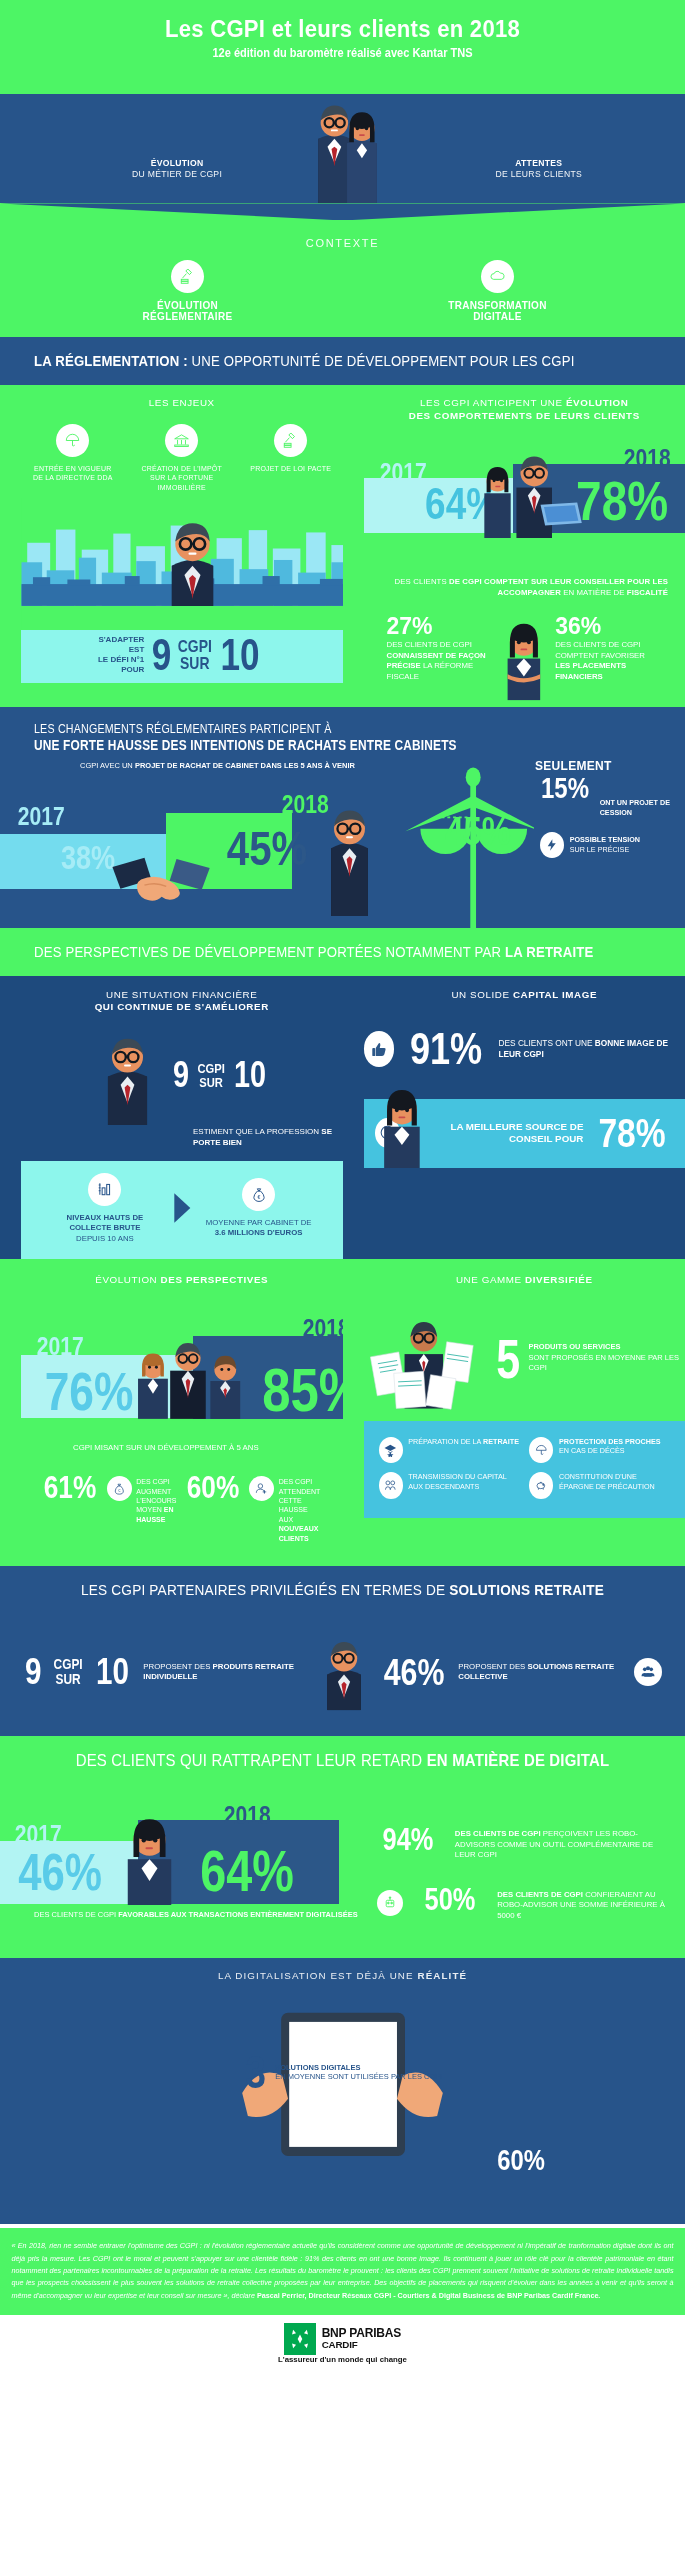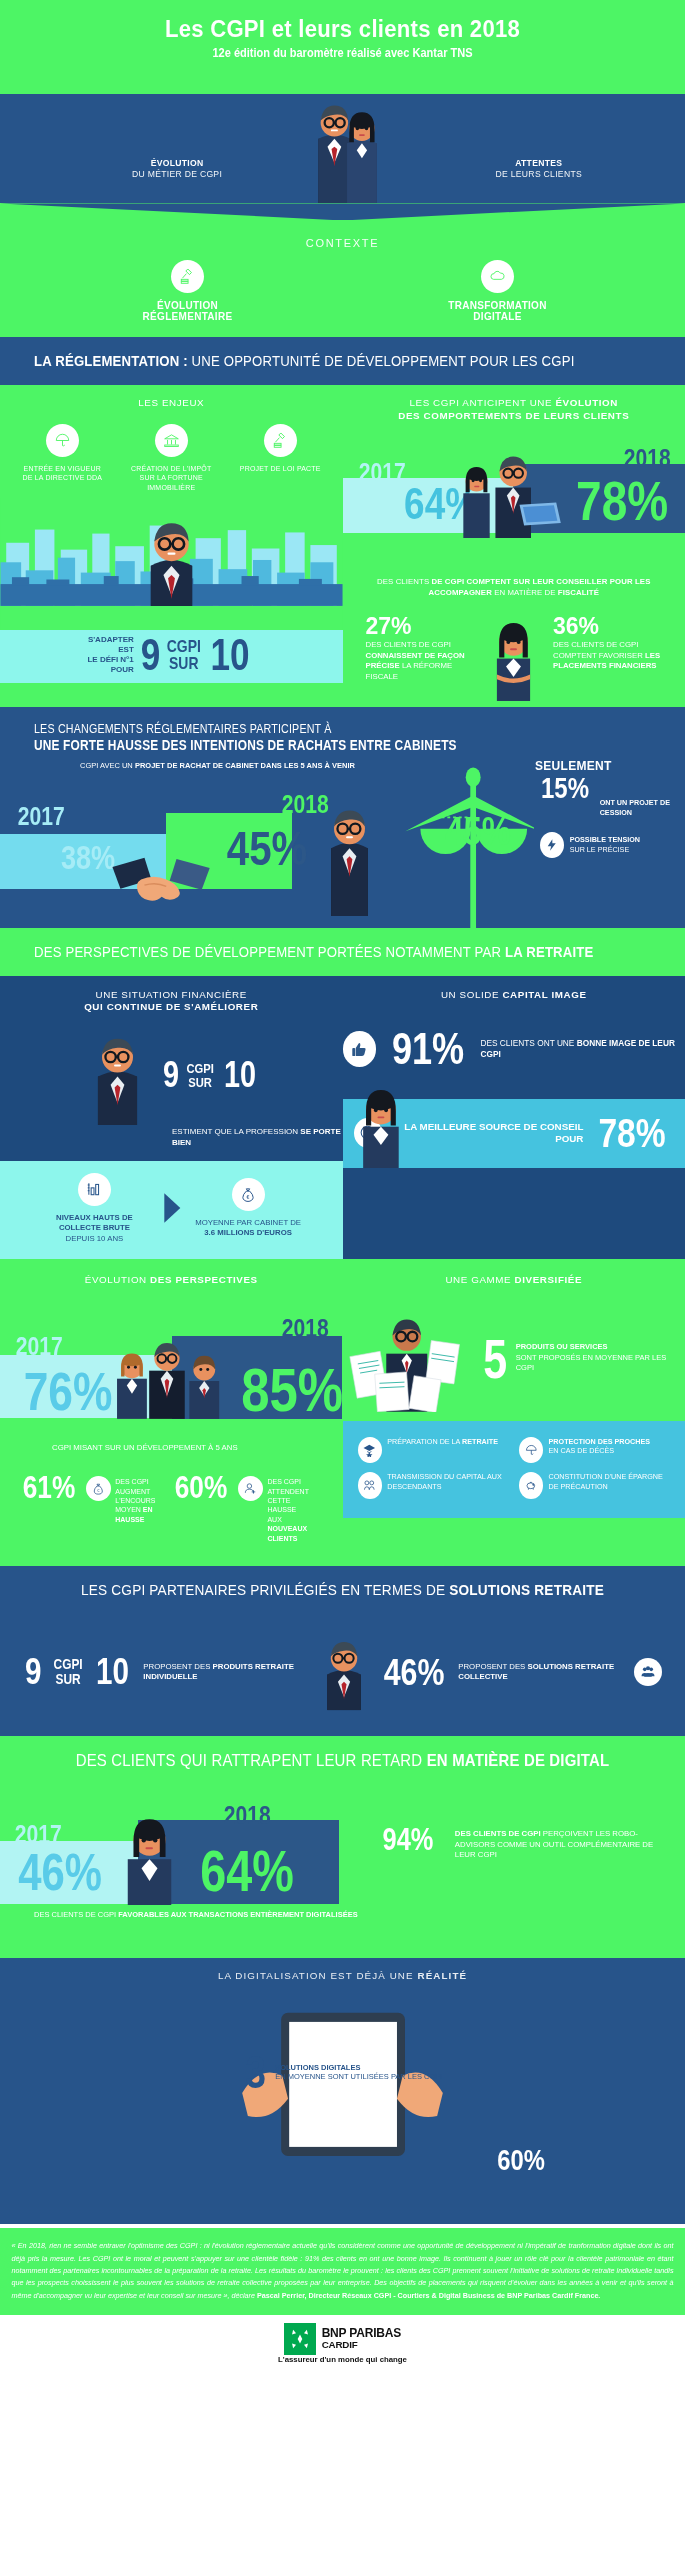--- a/index.html
+++ b/index.html
@@ -63,21 +63,21 @@
     font-family:"Liberation Sans Narrow","Liberation Sans",sans-serif;
     font-size:15.5px; font-weight:normal; letter-spacing:0.2px; transform:scaleX(.85);
     transform-origin:left center; white-space:nowrap;
   }
   .bar.navy h3 { color:#fff; }
   .bar.green h3 { color:#fff; }
   .bar h3 b { font-weight:bold; }
 
   
   .cols { display:flex; }
-  .col { width:50%; position:relative; }
+  .col { width:50%; position:relative;padding-left:21px; }
 
   .colhead { text-align:center; color:#fff; padding:12.6px 5.7px 4.6px; font-size:9.8px; letter-spacing:0.6px; line-height:1.3; }
   .colhead b { font-weight:bold; }
 
   
   .enjeux { display:flex; justify-content:center; gap:23px; padding:9.2px 0 3.4px; }
   .enjeu { width:86px; text-align:center; }
   .enjeu .cap { color:#fff; font-size:7px; line-height:1.35; letter-spacing:0.2px; }
 
   
@@ -91,21 +91,21 @@
     font-size:45px; font-weight:bold; line-height:.85; transform:scaleX(.78); }
   .nine .mid { color:#27548A; font-weight:bold; font-size:17px; line-height:1; transform:scaleX(.82); text-align:center; }
 
   
   .compare { position:relative; height:144px; }
   .yr { position:absolute; font-family:"Liberation Sans Narrow","Liberation Sans",sans-serif;
         font-size:26.4px; font-weight:bold; transform:scaleX(.8); }
   .pct { position:absolute; font-family:"Liberation Sans Narrow","Liberation Sans",sans-serif;
         font-weight:bold; transform:scaleX(.82); line-height:.9; }
 
-  .note { color:#fff; font-size:7.8px; line-height:1.4; text-align:center; padding:5.7px 17px; letter-spacing:0.1px; }
+  .note { color:#fff; font-size:7.8px; line-height:1.4; text-align:right; padding:5.7px 17px; letter-spacing:0.1px; }
   .note b { font-weight:bold; }
 
   .twostat { display:flex; justify-content:space-between; padding:10.3px 23px 5.7px; }
   .twostat .s { width:109px; color:#fff; }
   .twostat .s .n { font-size:23px; font-weight:bold; line-height:1; }
   .twostat .s .t { font-size:7.8px; line-height:1.35; margin-top:2.3px; }
   .twostat .s .t b { font-weight:bold; }
 
   
   .rachat { position:relative; height:172px; }
@@ -843,20 +843,35 @@
       <div style="position:absolute;left:34px;top:124px;color:#fff;font-size:7.5px;line-height:1.4;">
         <span>DES CLIENTS DE CGPI </span><b>FAVORABLES AUX TRANSACTIONS ENTIÈREMENT DIGITALISÉES</b>
       </div>
     </div>
 
     <div style="width:45%;padding:34px 17px 0 0;">
       <div class="digstat">
         <div class="n">94%</div>
         <div class="t"><b>DES CLIENTS DE CGPI</b><span> PERÇOIVENT LES ROBO-ADVISORS COMME UN OUTIL COMPLÉMENTAIRE DE LEUR CGPI</span></div>
       </div>
+      <div class="digstat" style="margin-top:15px;">
+        <div class="circ" style="width:26.4px;height:26.4px;margin:4.6px 0 0;flex:0 0 26.4px;">
+          <svg width="14" height="14" viewBox="0 0 26 26">
+              <g fill="none" stroke="#4DF565" stroke-width="1.7">
+            <rect x="6" y="8" width="14" height="12" rx="2"></rect>
+                <circle cx="10" cy="13" r="1.6" fill="#4DF565"></circle>
+                <circle cx="16" cy="13" r="1.6" fill="#4DF565"></circle>
+            <line x1="13" y1="4" x2="13" y2="8"></line>
+                <circle cx="13" cy="3" r="1.4" fill="#4DF565"></circle>
+              </g>
+            </svg>
+        </div>
+        <div class="n">50%</div>
+        <div class="t"><b>DES CLIENTS DE CGPI</b><span> CONFIERAIENT AU ROBO-ADVISOR UNE SOMME INFÉRIEURE À 5000 €</span></div>
+      </div>
     </div>
   </div>
 
   <div class="three">
     <div class="cap">
       <span>LA DIGITALISATION EST DÉJÀ UNE </span><b>RÉALITÉ</b>
     </div>
     <div style="padding:23px 0 0;display:flex;justify-content:center;">
       <svg width="247" height="172" viewBox="0 0 430 300">
         <rect x="108" y="10" width="216" height="250" rx="12" fill="#2E3E50"></rect>

